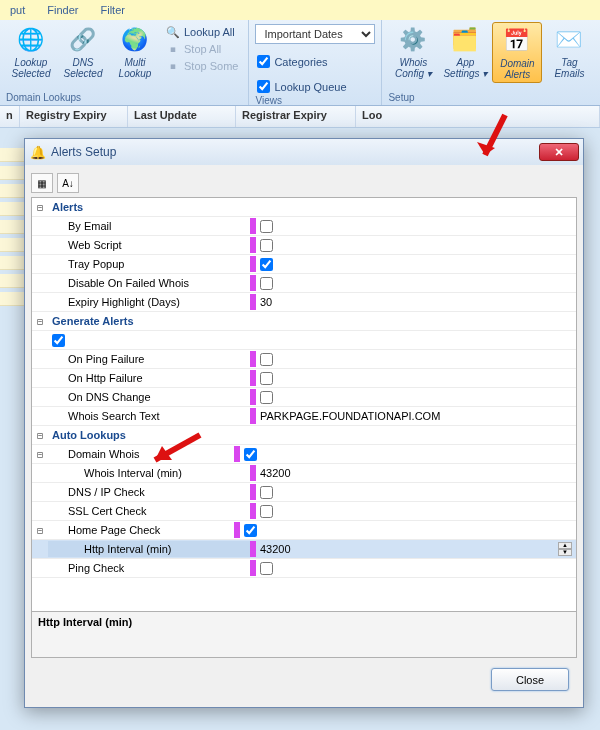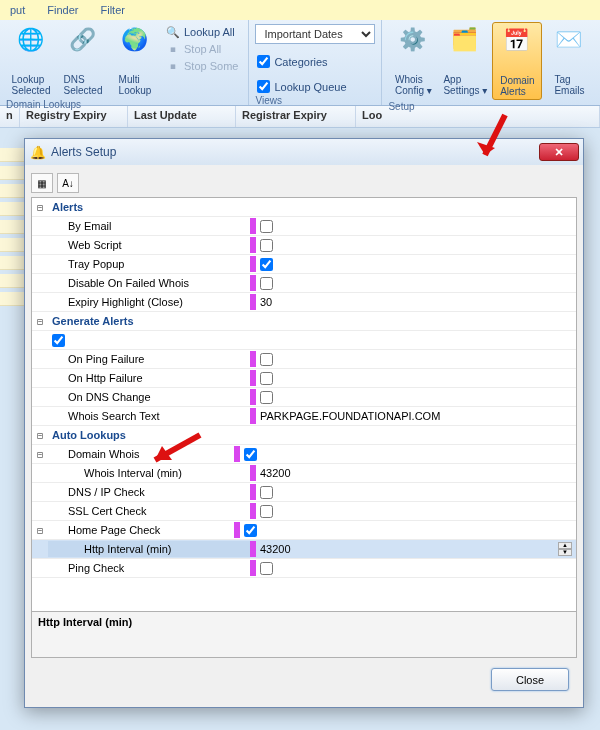--- a/index.html
+++ b/index.html
@@ -8,21 +8,21 @@
 
 .ribbon-tabs { display: flex; gap: 14px; padding: 2px 6px; background: #fef9c3; color: #3a6099; font-size: 11px; }
 .ribbon-tabs span { padding: 2px 4px; cursor: pointer; }
 
 .ribbon { display: flex; background: linear-gradient(#e9f2fb, #d2e3f5); border-bottom: 1px solid #9db8d8; height: 86px; }
 .ribbon-group { border-right: 1px solid #b6cce5; padding: 2px 6px 0 6px; display: flex; flex-direction: column; }
 .ribbon-group-body { display: flex; align-items: flex-start; gap: 2px; flex: 1; }
 .ribbon-group-label { text-align: left; font-size: 10px; color: #4a6b99; padding: 1px 0 2px 0; }
 .big-btn { display: flex; flex-direction: column; align-items: center; justify-content: flex-start; width: 50px; padding: 2px 2px; border-radius: 3px; cursor: pointer; }
 .big-btn .icon { width: 32px; height: 32px; display: flex; align-items: center; justify-content: center; font-size: 22px; }
-.big-btn .lbl { font-size: 10px; text-align: left; line-height: 1.1; color: #2b4d7e; margin-top: 18px; }
+.big-btn .lbl { font-size: 10px; text-align: center; line-height: 1.1; color: #2b4d7e; margin-top: 1px; font-style: italic; }
 .big-btn.selected { background: linear-gradient(#ffe9a6, #ffc14a); border: 1px solid #c68b1a; }
 .small-stack { display: flex; flex-direction: column; gap: 1px; padding-top: 2px; }
 .small-btn { display: flex; align-items: center; gap: 4px; padding: 1px 4px; font-size: 11px; color: #2b4d7e; cursor: pointer; white-space: nowrap; }
 .small-btn .si { width: 14px; height: 14px; display: inline-flex; align-items: center; justify-content: center; font-size: 11px; }
 .small-btn.disabled { color: #9caec5; }
 .chk { display: flex; align-items: center; gap: 4px; font-size: 11px; color: #2b4d7e; padding: 1px 2px; margin-top: 9px; }
 .chk input { margin: 0; }
 .combo { width: 120px; height: 20px; border: 1px solid #97b4d6; background: #fff; font-size: 11px; padding: 1px 4px; color: #333; }
 
 
@@ -220,21 +220,21 @@
         </div>
       <div class="pgrow indent1">
           <span class="collapse"></span>
           <span class="pname">Disable On Failed Whois</span>
           <span class="pval">
             <input type="checkbox" style="">
           </span>
         </div>
       <div class="pgrow indent1">
           <span class="collapse"></span>
-          <span class="pname">Expiry Highlight (Close)</span>
+          <span class="pname">Expiry Highlight (Days)</span>
           <span class="pval">30</span>
         </div>
 
       <div class="pgrow cat">
           <span class="collapse">⊟</span>
           <span class="pname">Generate Alerts</span>
         </div>
       <div class="pgrow indent1">
           <span class="collapse"></span>
           <span class="pval">

